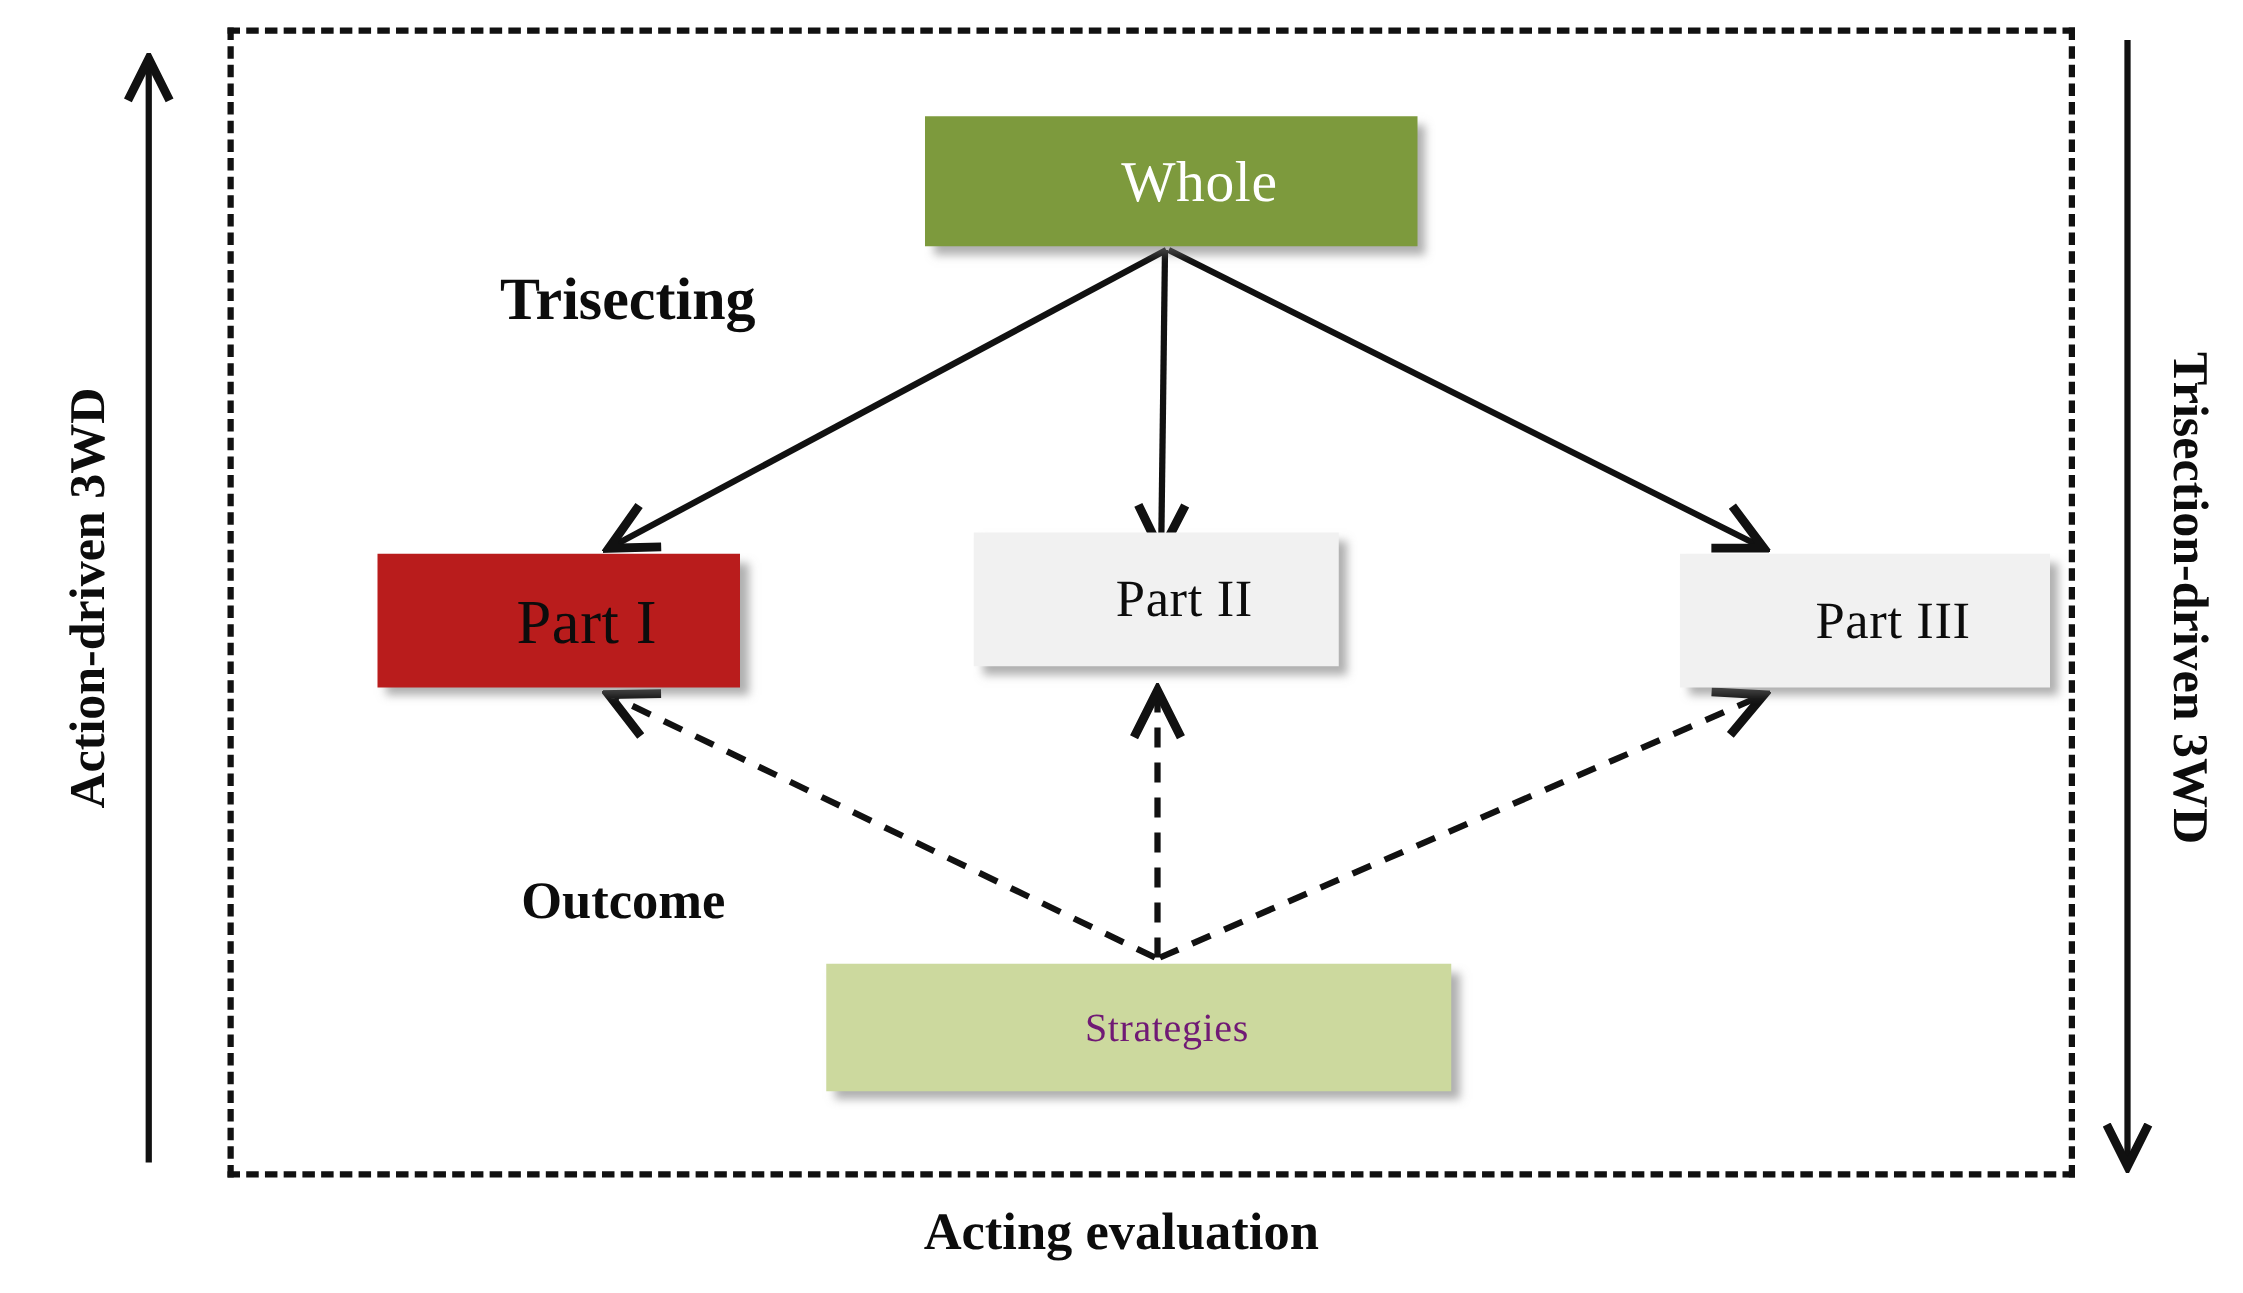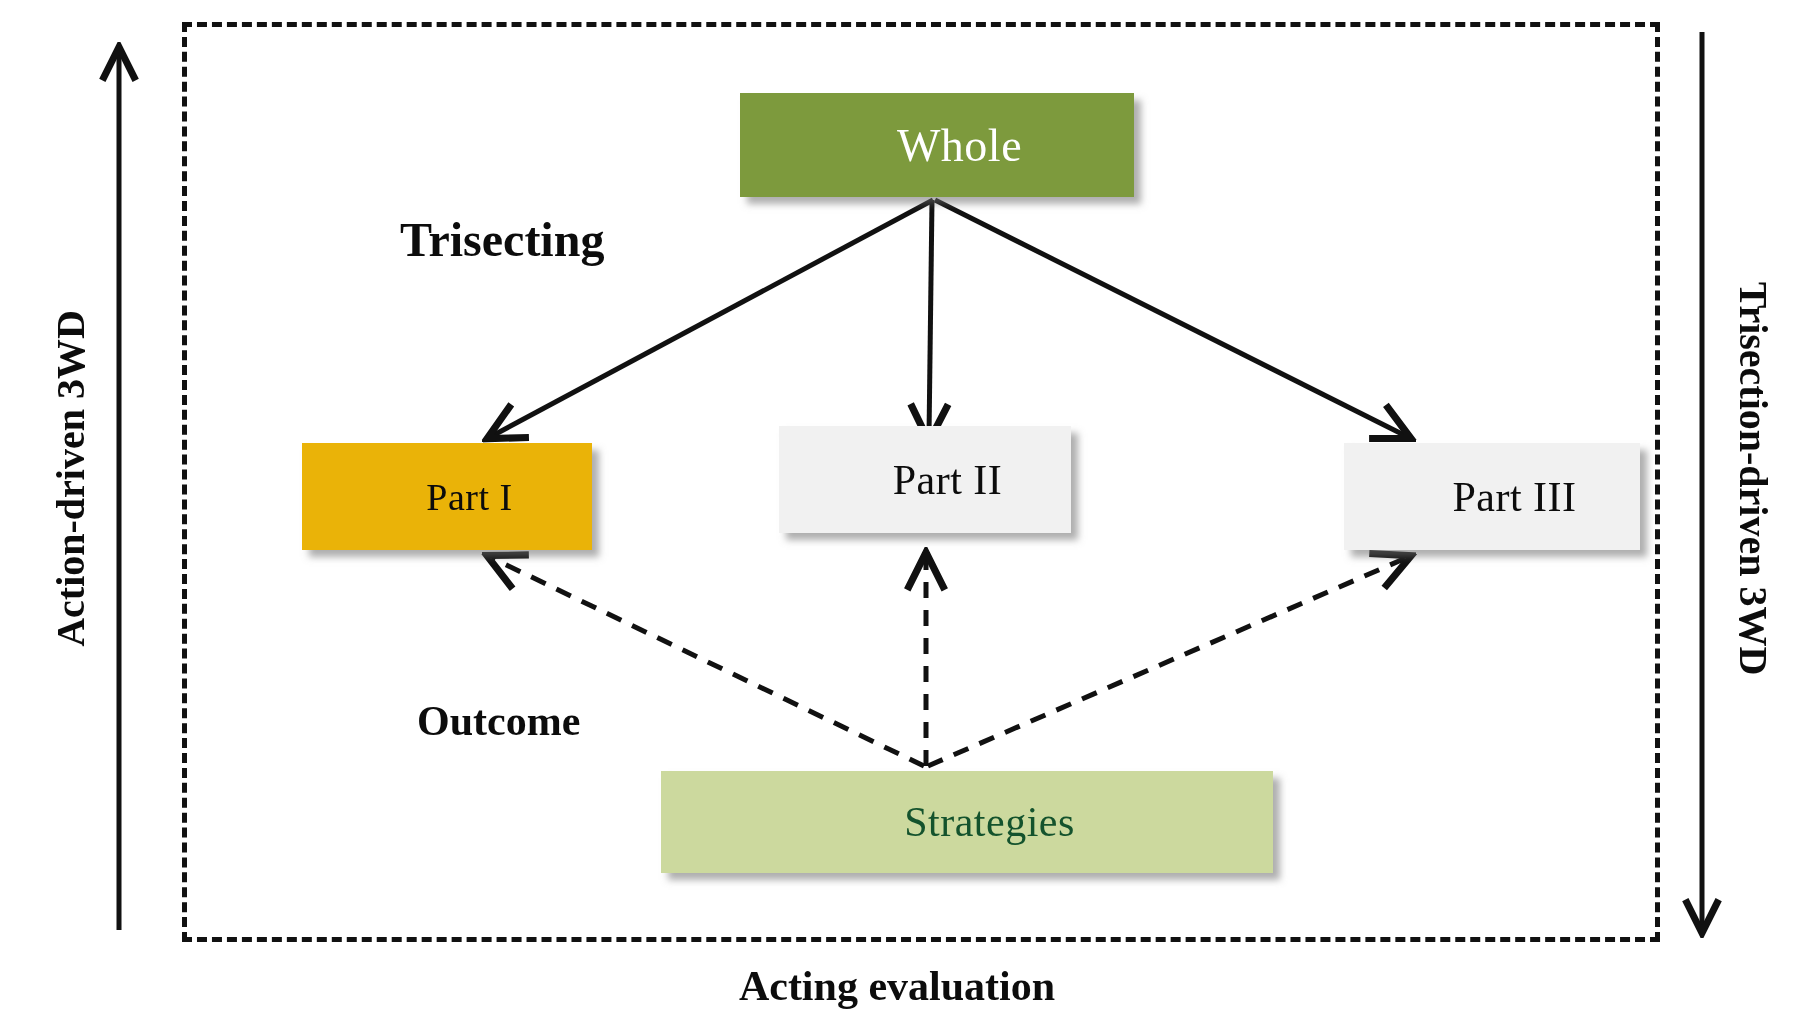--- a/index.html
+++ b/index.html
@@ -60,23 +60,23 @@
     background: #7d9a3d;
     color: #ffffff;
     font-size: 46px;
   }
 
   #node-part1 {
     left: 302px;
     top: 443px;
     width: 290px;
     height: 107px;
-    background: #eab308;
-    color: #0c0c0c;
-    font-size: 38px;
+    background: #b91c1c;
+    color: #0c0c0c;
+    font-size: 50px;
   }
   #node-part2 {
     left: 779px;
     top: 426px;
     width: 292px;
     height: 107px;
     background: #f1f1f1;
     color: #0c0c0c;
     font-size: 42px;
   }
@@ -86,25 +86,25 @@
     width: 296px;
     height: 107px;
     background: #f1f1f1;
     color: #0c0c0c;
     font-size: 42px;
   }
 
   #node-strategies {
     left: 661px;
     top: 771px;
-    width: 612px;
+    width: 500px;
     height: 102px;
     background: #ccd99e;
-    color: #14532d;
-    font-size: 42px;
+    color: #701a75;
+    font-size: 32px;
   }
 
   
   .label {
     position: absolute;
     font-weight: bold;
     color: #0c0c0c;
     white-space: nowrap;
   }
   #label-trisecting {

